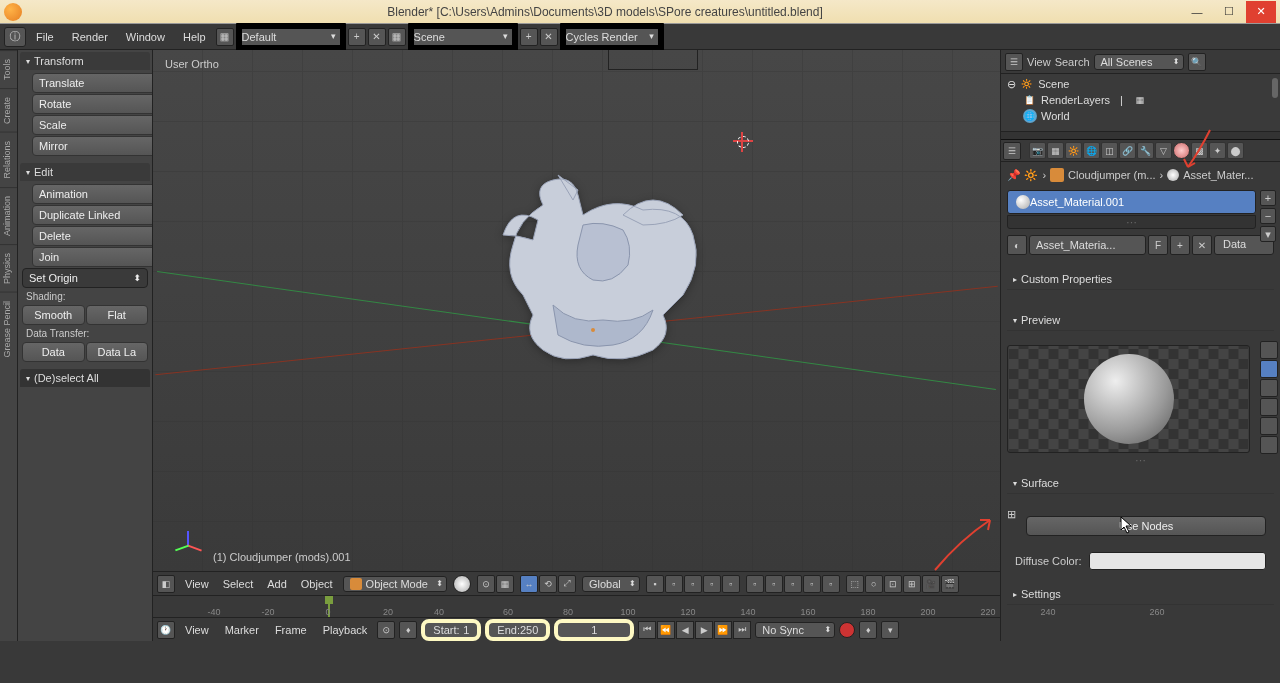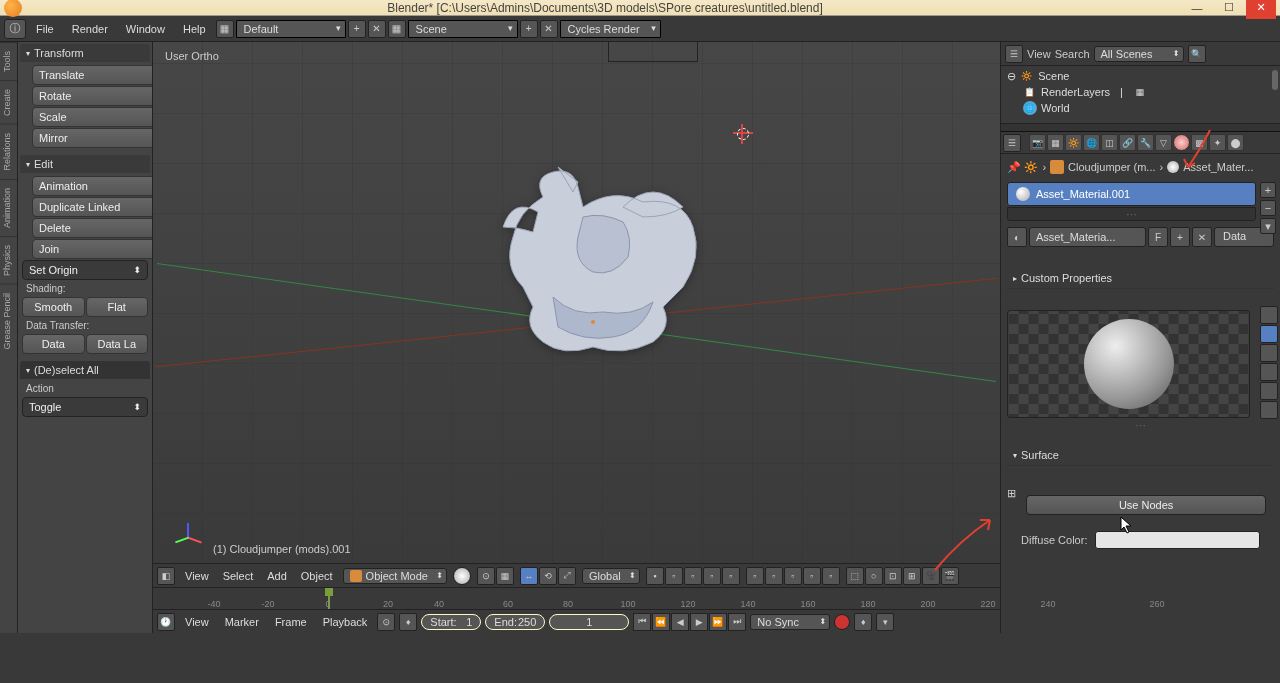--- a/index.html
+++ b/index.html
@@ -1,29 +1,29 @@
 <!DOCTYPE html>
 <html><head>
 <meta charset="utf-8">
 <style>
 * { margin: 0; padding: 0; box-sizing: border-box; font-family: Arial, sans-serif; font-size: 11px; user-select: none; }
 body { background: #393939; width: 1280px; height: 683px; overflow: hidden; color: #ccc; }
 
 
-.titlebar { height: 16px; background: linear-gradient(#f5e8c8, #f0dfb0); display: flex; align-items: center; padding: 0 4px; border-bottom: 1px solid #999; }
+.titlebar { height: 24px; background: linear-gradient(#f5e8c8, #f0dfb0); display: flex; align-items: center; padding: 0 4px; border-bottom: 1px solid #999; }
 .titlebar .logo { width: 18px; height: 18px; background: radial-gradient(circle at 35% 35%, #ffb347, #e67e22); border-radius: 50%; margin-right: 8px; }
 .titlebar .title { flex: 1; text-align: center; color: #444; font-size: 12px; }
 .titlebar .win-btn { width: 30px; height: 22px; display: flex; align-items: center; justify-content: center; color: #333; margin-left: 2px; cursor: pointer; }
 .titlebar .close { background: #e04030; color: #fff; }
 
 
 .menubar { height: 26px; background: #393939; display: flex; align-items: center; border-bottom: 1px solid #222; padding: 0 4px; gap: 2px; }
 .menubar .icon-btn { width: 22px; height: 20px; background: #555; border: 1px solid #222; border-radius: 3px; display: flex; align-items: center; justify-content: center; cursor: pointer; }
 .menubar .menu-item { padding: 0 8px; color: #ddd; cursor: pointer; }
-.menubar .dropdown { background: #555; border: 1px solid #000000; border-radius: 1px; padding: 2px 20px 2px 7px; color: #ddd; position: relative; min-width: 100px; }
+.menubar .dropdown { background: #555; border: 6px solid #000000; border-radius: 1px; padding: 2px 20px 2px 0; color: #ddd; position: relative; min-width: 100px; }
 .menubar .dropdown::after { content: '▾'; position: absolute; right: 4px; font-size: 9px; }
 .menubar .sq-btn { width: 18px; height: 18px; background: #555; border: 1px solid #222; border-radius: 2px; display:flex;align-items:center;justify-content:center;font-size:10px;cursor:pointer; }
 .menubar .stats { margin-left: auto; color: #aaa; font-size: 10px; white-space: nowrap; }
 
 
 .main { display: flex; height: 591px; }
 
 
 .left-tabs { width: 18px; background: #444; display: flex; flex-direction: column; border-right: 1px solid #222; }
 .left-tabs .vtab { writing-mode: vertical-rl; transform: rotate(180deg); padding: 8px 2px; color: #aaa; font-size: 9px; text-align: center; border-bottom: 1px solid #333; cursor:pointer; }
@@ -70,58 +70,58 @@
 
 
 .timeline { height: 22px; background: #393939; position: relative; border-top: 1px solid #222; }
 .timeline .tick { position: absolute; bottom: 0; color: #888; font-size: 9px; transform: translateX(-50%); }
 .timeline .playhead { position: absolute; top: 0; bottom: 0; width: 2px; background: #7a9e3e; left: 175px; }
 .timeline .playhead::before { content: ''; position: absolute; top: 0; left: -3px; width: 8px; height: 8px; background: #7a9e3e; }
 
 
 .tl-controls { height: 24px; background: #393939; display: flex; align-items: center; padding: 0 4px; gap: 4px; border-top: 1px solid #222; }
 .tl-controls .mitem { padding: 0 6px; color: #ddd; cursor: pointer; }
-.num-field { background: #555; border: 1px solid #fef9c3; border-radius: 8px; padding: 1px 8px; color: #ddd; min-width: 60px; display: flex; justify-content: space-between; }
+.num-field { background: #555; border: 4px solid #fef9c3; border-radius: 8px; padding: 1px 8px; color: #ddd; min-width: 60px; display: flex; justify-content: space-between; }
 .play-btns { display: flex; gap: 1px; }
 .play-btns .pb { width: 18px; height: 18px; background: #555; border: 1px solid #222; display:flex;align-items:center;justify-content:center;font-size:9px;cursor:pointer; }
 .rec-btn { width: 16px; height: 16px; border-radius: 50%; background: #c33; border: 1px solid #222; cursor:pointer; }
 
 
 .right-col { width: 280px; background: #393939; display: flex; flex-direction: column; border-left: 1px solid #222; }
 .outliner { height: 90px; display: flex; flex-direction: column; border-bottom: 1px solid #111; }
 .outliner-header { height: 24px; background: #393939; display: flex; align-items: center; padding: 0 4px; gap: 4px; border-bottom: 1px solid #222; }
 .outliner-body { flex: 1; background: #3a3a3a; padding: 2px; overflow: hidden; position: relative; }
 .tree-row { display: flex; align-items: center; gap: 4px; padding: 1px 4px; color: #ddd; }
 .tree-row .ticon { width: 14px; height: 14px; border-radius: 50%; display:flex;align-items:center;justify-content:center;font-size:9px; }
 .tree-row.indent1 { padding-left: 20px; }
 .scroll-thumb { position: absolute; right: 2px; top: 4px; width: 6px; height: 20px; background: #666; border-radius: 3px; }
 
 .properties { flex: 1; display: flex; flex-direction: column; overflow: hidden; }
 .prop-tabs { height: 22px; background: #393939; display: flex; align-items: center; padding: 0 2px; gap: 1px; border-bottom: 1px solid #222; }
 .prop-tab { width: 17px; height: 17px; background: #555; border: 1px solid #333; border-radius: 2px; cursor:pointer; display:flex;align-items:center;justify-content:center;font-size:9px; }
 .prop-tab.active { background: #3a3a3a; }
 .prop-breadcrumb { height: 26px; display: flex; align-items: center; padding: 0 6px; gap: 4px; color: #ccc; font-size: 10px; }
 .prop-breadcrumb .bc-icon { width: 14px; height: 14px; background: #d88b3a; border-radius: 2px; }
-.mat-slot { background: #5680c2; border: 1px solid #222; border-radius: 3px; margin: 2px 6px; padding: 4px 8px; color: #fff; display: flex; align-items: center; gap: 6px; }
+.mat-slot { background: #5680c2; border: 1px solid #222; border-radius: 3px; margin: 2px 6px; padding: 4px 8px; color: #fff; display: flex; align-items: center; gap: 0; }
 .mat-slot .slot-icon { width: 14px; height: 14px; background: radial-gradient(circle at 35% 35%, #fff, #aaa); border-radius: 50%; }
 .mat-browse { display: flex; gap: 2px; margin: 4px 6px; }
 .mat-browse .mb-field { flex: 1; background: #555; border: 1px solid #222; border-radius: 3px; padding: 2px 6px; color: #ddd; display:flex;align-items:center;gap:4px; }
 .mat-browse .mb-btn { width: 20px; height: 20px; background: #555; border: 1px solid #222; border-radius: 2px; cursor:pointer;display:flex;align-items:center;justify-content:center;font-size:10px; }
 .mat-browse .mb-drop { background: #555; border: 1px solid #222; border-radius: 3px; padding: 2px 8px; color: #ddd; min-width: 60px; }
-.prop-section { margin: 17px 6px; }
+.prop-section { margin: 10px 6px; }
 .prop-sec-header { padding: 4px 6px; color: #ddd; display: flex; align-items: center; gap: 4px; cursor:pointer; border-bottom: 1px solid #333; }
 .prop-sec-header.open::before { content: '▾'; font-size: 8px; }
 .prop-sec-header.closed::before { content: '▸'; font-size: 8px; }
 .preview-box { margin: 4px 6px; height: 108px; background: repeating-conic-gradient(#333 0% 25%, #444 0% 50%) 50% / 20px 20px; border: 1px solid #222; border-radius: 3px; display: flex; align-items: center; justify-content: center; position: relative; }
 .preview-sphere { width: 90px; height: 90px; border-radius: 50%; background: radial-gradient(circle at 35% 30%, #eee, #999 60%, #555); }
 .preview-icons { position: absolute; right: -22px; top: 0; display: flex; flex-direction: column; gap: 1px; }
 .preview-icons .pi { width: 18px; height: 18px; background: #555; border: 1px solid #222; border-radius: 2px; cursor:pointer; }
 .preview-icons .pi.active { background: #5680c2; }
 .use-nodes-btn { margin: 4px 6px; background: linear-gradient(#666,#555); border: 1px solid #222; border-radius: 4px; padding: 3px; text-align: center; color: #eee; cursor: pointer; position: relative; }
-.diffuse-row { display: flex; align-items: center; margin: 4px 20px; gap: 8px; }
+.diffuse-row { display: flex; align-items: center; margin: 4px 14px; gap: 8px; }
 .color-swatch { flex: 1; height: 18px; background: #e5e5e5; border: 1px solid #222; border-radius: 3px; cursor:pointer; }
 .small-btn-col { position: absolute; right: 4px; display: flex; flex-direction: column; gap: 2px; }
 .small-btn { width: 16px; height: 16px; background: #555; border: 1px solid #222; border-radius: 2px; cursor:pointer;display:flex;align-items:center;justify-content:center;font-size:11px; }
 
 
 .arrow-svg { position: absolute; pointer-events: none; }
 .cursor-pointer { position: absolute; width: 14px; height: 18px; pointer-events: none; }
 </style>
 </head>
 <body>
@@ -189,26 +189,20 @@
         </div>
         <div class="label-txt">Data Transfer:</div>
         <div class="btn-row">
           <div class="btn">Data</div>
           <div class="btn">Data La</div>
         </div>
       </div>
     </div>
     <div class="panel-section">
       <div class="panel-header" style="background:#333">(De)select All</div>
-      <div class="panel-body">
-        <div class="label-txt">Action</div>
-        <div class="select-btn dark">
-            <span>Toggle</span>
-          </div>
-      </div>
     </div>
   </div>
 
   <div class="viewport">
     <div class="view3d">
       <div class="grid"></div>
       <div class="axis-red"></div>
       <div class="axis-green"></div>
       <div class="camera-outline"></div>
       <div class="view-label">User Ortho</div>
@@ -411,20 +405,23 @@
           </div>
         <div class="mb-btn">F</div>
         <div class="mb-btn">+</div>
         <div class="mb-btn">✕</div>
         <div class="mb-drop">Data</div>
       </div>
 
       <div class="prop-section">
         <div class="prop-sec-header closed">Custom Properties</div>
       </div>
+      <div class="prop-section">
+        <div class="prop-sec-header open">Preview</div>
+      </div>
       <div style="position:relative;margin-right:24px">
         <div class="preview-box">
           <div class="preview-sphere"></div>
         </div>
         <div class="preview-icons">
           <div class="pi"></div>
           <div class="pi active"></div>
           <div class="pi"></div>
           <div class="pi"></div>
           <div class="pi"></div>
@@ -440,20 +437,23 @@
         <div class="mb-btn">⊞</div>
         <div class="use-nodes-btn" style="flex:1;margin:8px">
           <span>Use Nodes</span>
         </div>
       </div>
       <div class="diffuse-row">
         <span>Diffuse Color:</span>
         <div class="color-swatch"></div>
       </div>
 
+      <div class="prop-section">
+        <div class="prop-sec-header closed">Settings</div>
+      </div>
     </div>
   </div>
 </div>
 
 <svg class="arrow-svg" style="top:125px;left:1180px;width:40px;height:50px">
   <path d="M 30 5 Q 20 25 8 42" stroke="#e04030" stroke-width="2" fill="none"></path>
   <path d="M 8 42 L 4 34 M 8 42 L 15 38" stroke="#e04030" stroke-width="2" fill="none"></path>
 </svg>
 <svg class="arrow-svg" style="top:510px;left:930px;width:70px;height:70px">
   <path d="M 5 60 Q 30 30 60 10" stroke="#e04030" stroke-width="2" fill="none"></path>

